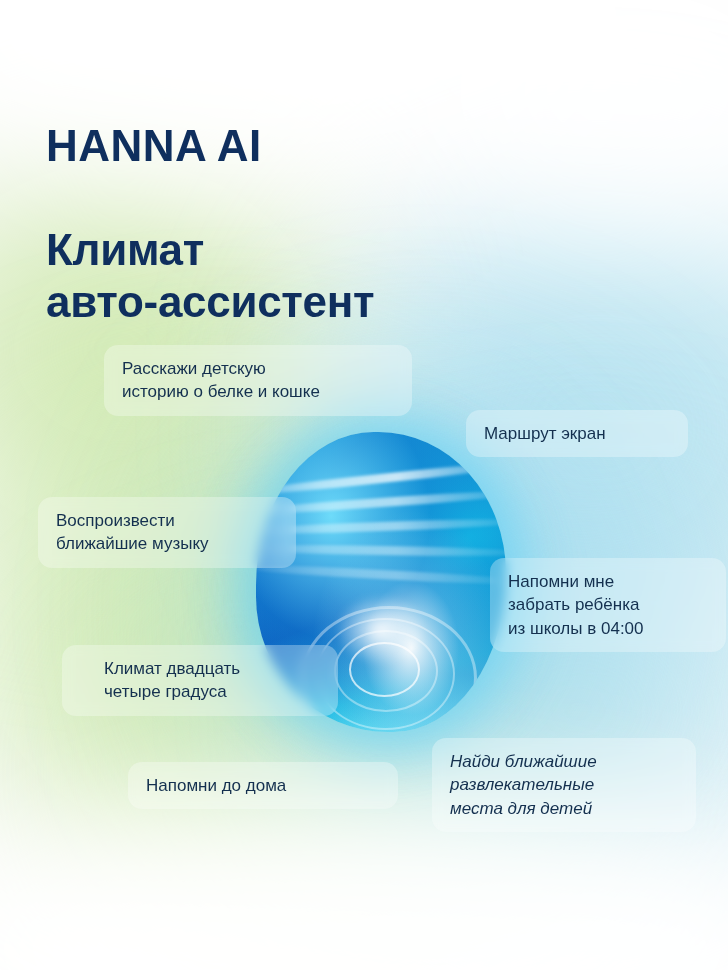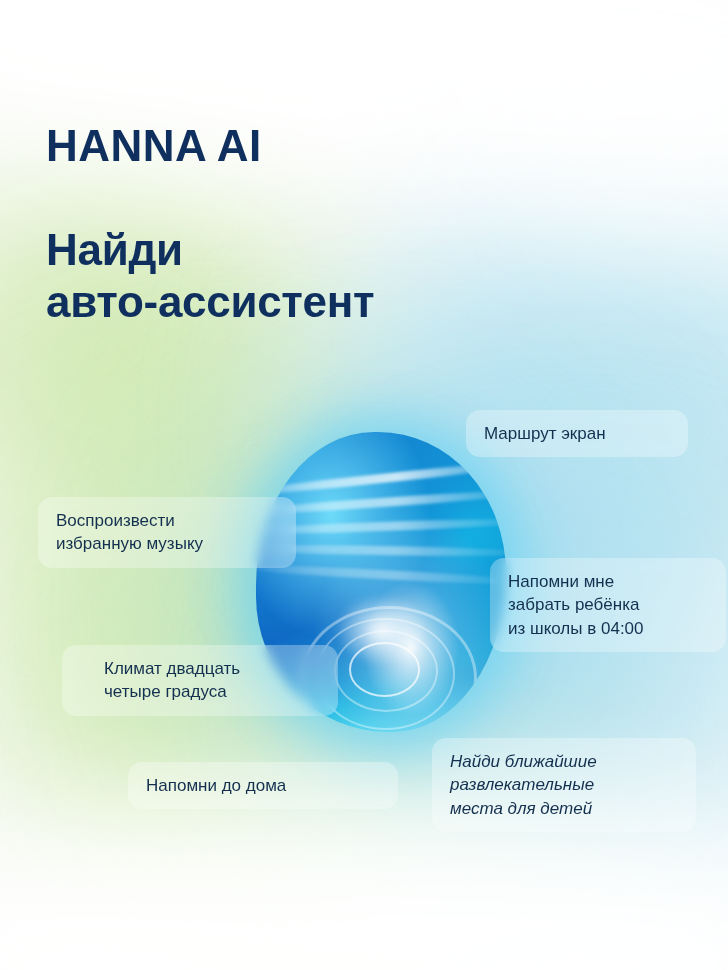--- a/index.html
+++ b/index.html
@@ -192,43 +192,45 @@
   <div class="wash wash-green-low"></div>
   <div class="wash wash-cyan-right"></div>
   <div class="wash wash-cyan-low"></div>
   <div class="wash wash-blue-center"></div>
   <div class="wash wash-white-topleft"></div>
   <div class="wash wash-white-topright"></div>
   <div class="wash wash-white-bottom"></div>
 
   <div class="headline">
     <span class="brand">HANNA AI</span>
-    <span class="sub">Найди
+    <span class="sub">Климат
 авто-ассистент</span>
   </div>
 
   <div class="orb-wrap">
     <div class="orb-glow"></div>
     <div class="orb-core">
       <div class="band b1"></div>
       <div class="band b2"></div>
       <div class="band b3"></div>
       <div class="band b4"></div>
       <div class="band b5"></div>
       <div class="ripple r1"></div>
       <div class="ripple r2"></div>
       <div class="ripple r3"></div>
       <div class="ripple r4"></div>
       <div class="orb-highlight"></div>
     </div>
   </div>
 
+  <div class="bubble b-story">Расскажи детскую
+историю о белке и кошке</div>
   <div class="bubble b-screen">Маршрут экран</div>
   <div class="bubble b-music">Воспроизвести
-избранную музыку</div>
+ближайшие музыку</div>
   <div class="bubble b-remind">Напомни мне
 забрать ребёнка
 из школы в 04:00</div>
   <div class="bubble b-climate">Климат двадцать
 четыре градуса</div>
   <div class="bubble b-route">Напомни до дома</div>
   <div class="bubble b-places">Найди ближайшие
 развлекательные
 места для детей</div>
 

